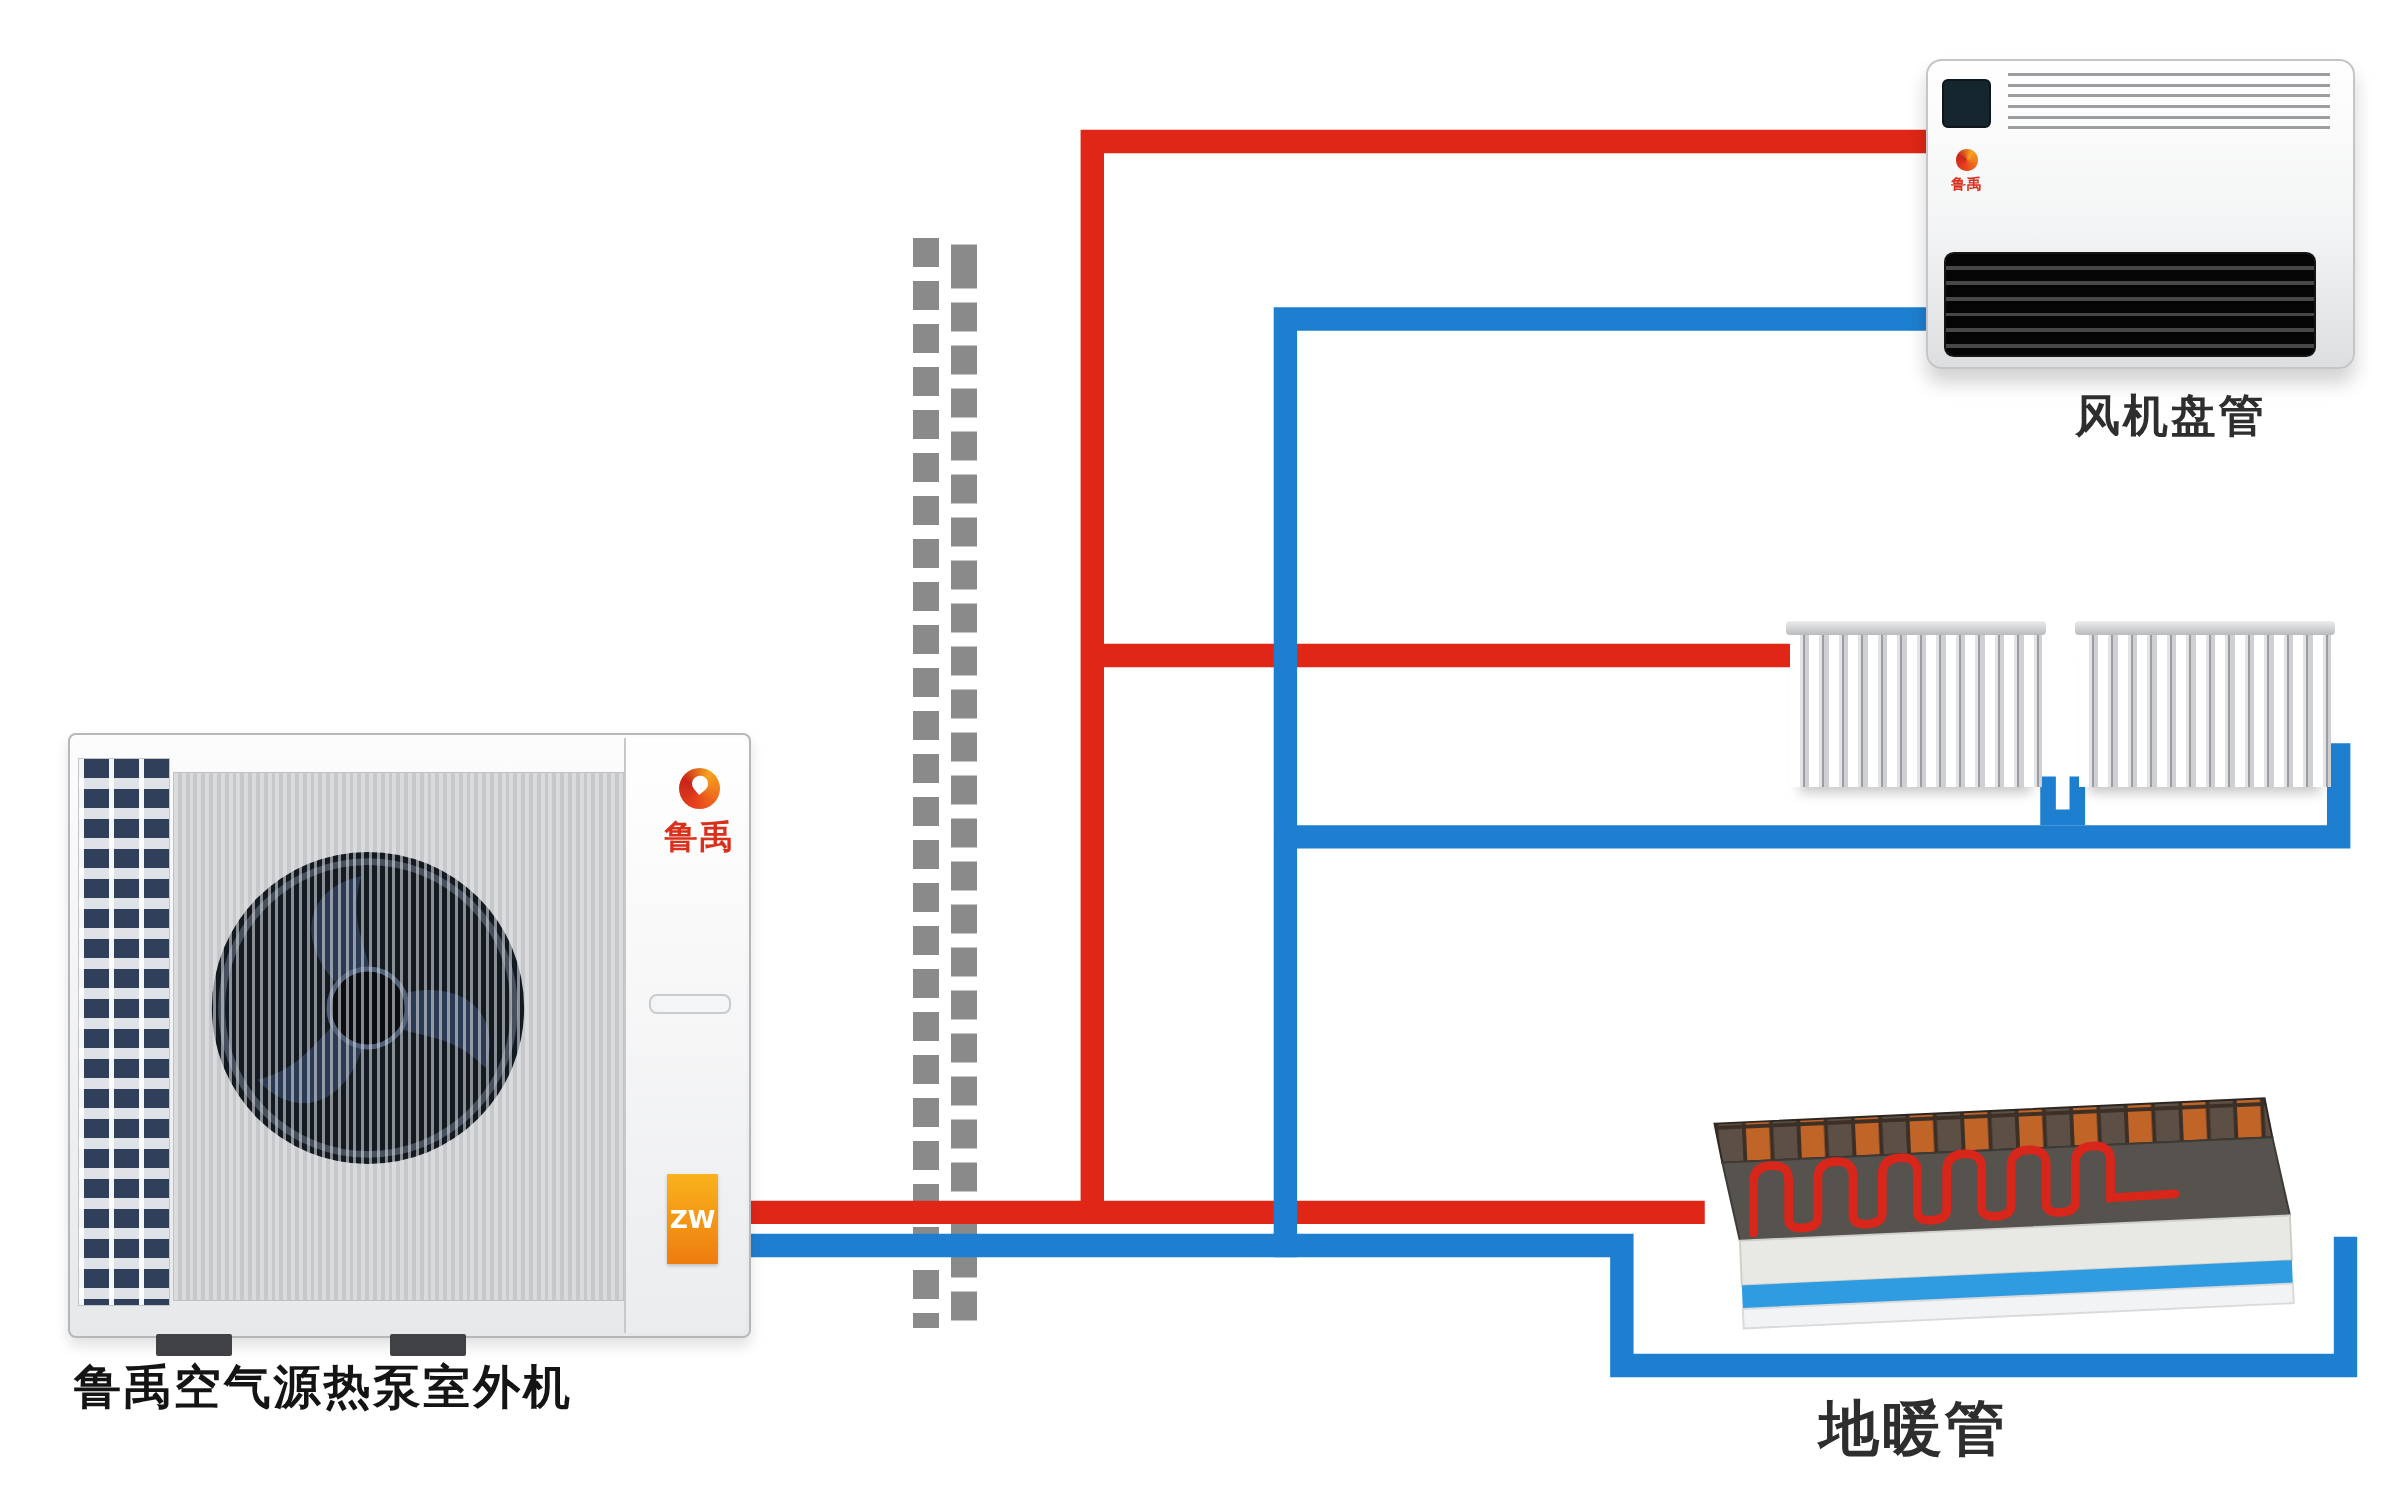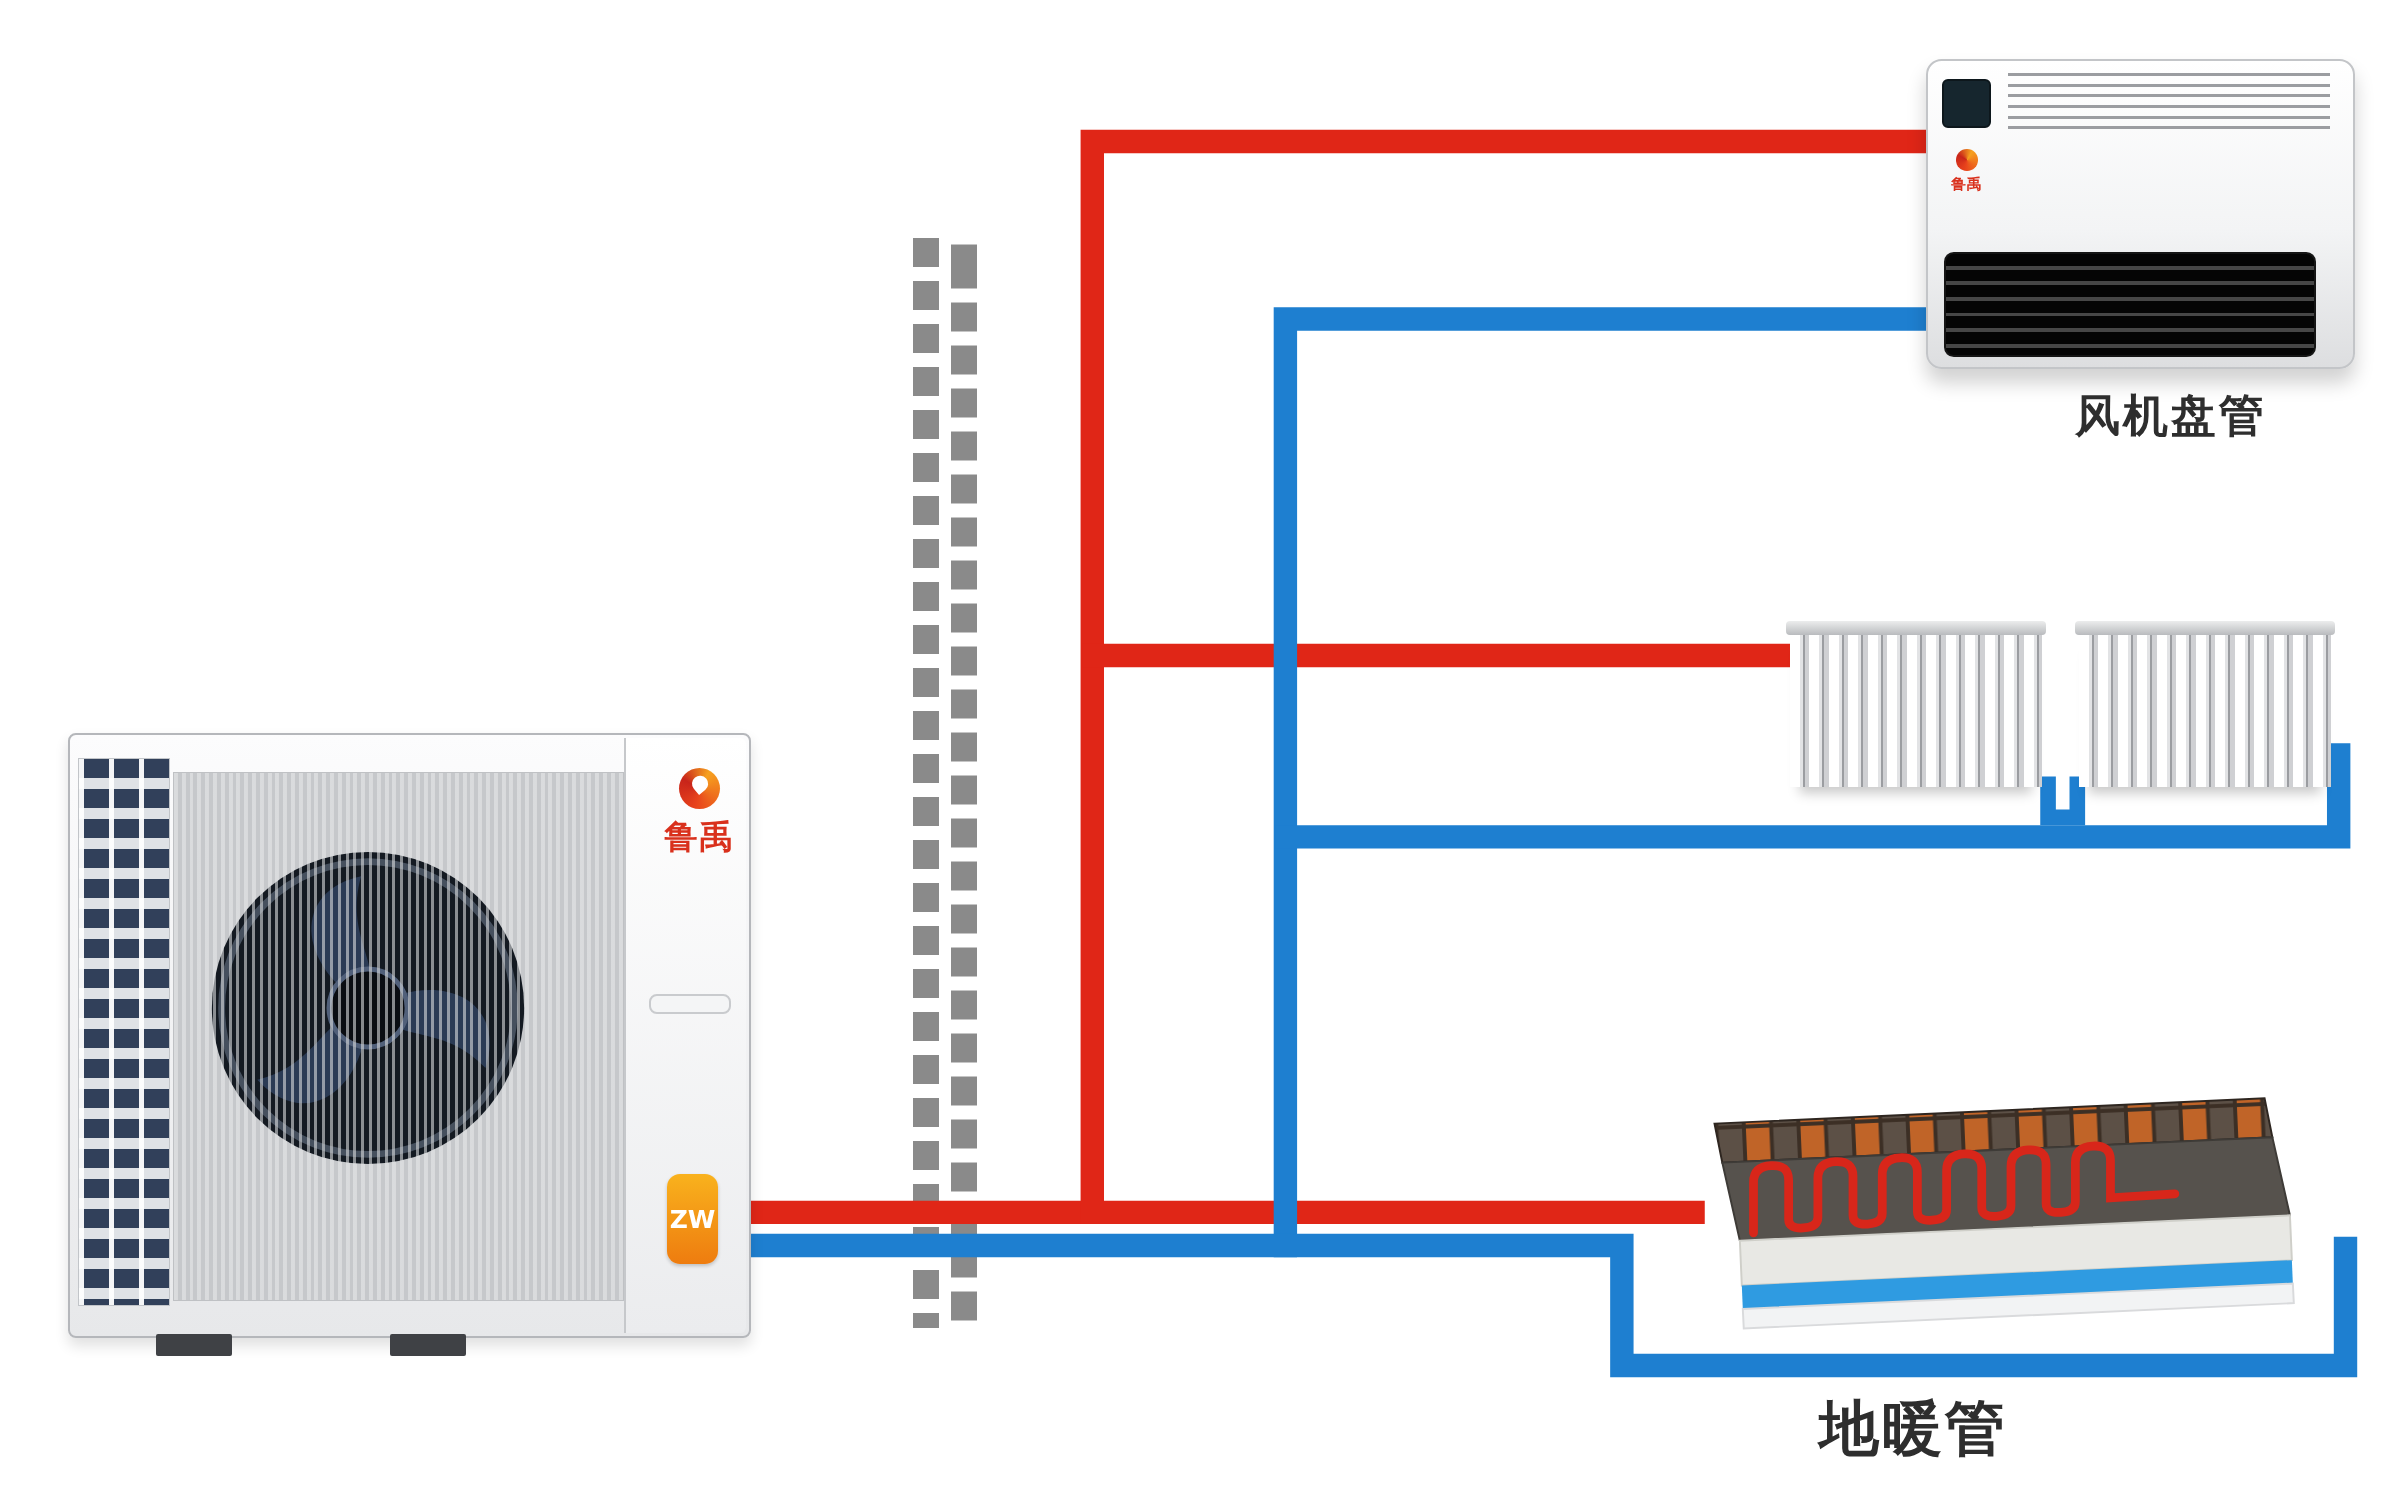--- a/index.html
+++ b/index.html
@@ -40,21 +40,21 @@
   .hp .right-panel{position:absolute;left:556px;top:4.9px;bottom:4.9px;right:4.9px;
     background:linear-gradient(180deg,#ffffff,#ebecee);border-left:2px solid #c6c8cb;border-radius:0 5.9px 5.9px 0;}
   .hp .hp-logo{position:absolute;left:573px;top:35px;width:117px;text-align:center;}
   .hp .logo-mark{display:inline-block;width:41px;height:41px;border-radius:50%;
     background:conic-gradient(from 30deg,#f6a11f,#e8431c 45%,#c8241a 75%,#f6a11f);}
   .hp .logo-mark::after{content:"";display:block;width:15.6px;height:15.6px;margin:7.8px auto 0;
     border-radius:50% 50% 50% 0;background:#ffffff;transform:rotate(-40deg);}
   .hp .logo-text{display:block;margin-top:2px;color:#d9301c;font-weight:700;font-size:33px;letter-spacing:2px;}
   .hp .slot{position:absolute;left:581px;top:261px;width:78px;height:15.6px;border:2px solid #c9cbce;
     border-radius:7.8px;background:#f4f5f6;}
-  .hp .zw-badge{position:absolute;left:599px;top:441px;width:51px;height:90px;border-radius:13px;
+  .hp .zw-badge{position:absolute;left:599px;top:441px;width:51px;height:90px;border-radius:1px;
     background:linear-gradient(180deg,#f9b21d,#ee7c0f);display:flex;align-items:center;justify-content:center;
     color:#fff;font-weight:700;font-size:25px;box-shadow:0 2px 3.9px rgba(0,0,0,.2);}
   .hp .foot{position:absolute;bottom:-17.6px;width:76px;height:21.5px;background:#3f4145;border-radius:2px;}
   .hp .foot.f1{left:88px;}
   .hp .foot.f2{left:322px;}
 
   
   .fc{position:absolute;left:1926px;top:59px;width:429px;height:310px;}
   .fc .body{position:absolute;inset:0;border-radius:15.6px;border:2px solid #c3c5c8;
     background:linear-gradient(180deg,#ffffff 0%,#f3f4f5 55%,#dddee0 100%);
@@ -157,15 +157,16 @@
       <span class="fc-text">鲁禹</span>
     </div>
     <div class="grille"></div>
   </div>
 
   <div class="radiator r1"></div>
   <div class="radiator r2"></div>
 
   <div class="label label-fancoil">风机盘管</div>
   <div class="label label-floor">地暖管</div>
+  <div class="label label-outdoor">鲁禹空气源热泵室外机</div>
 
 </div>
 
 
 </body></html>

